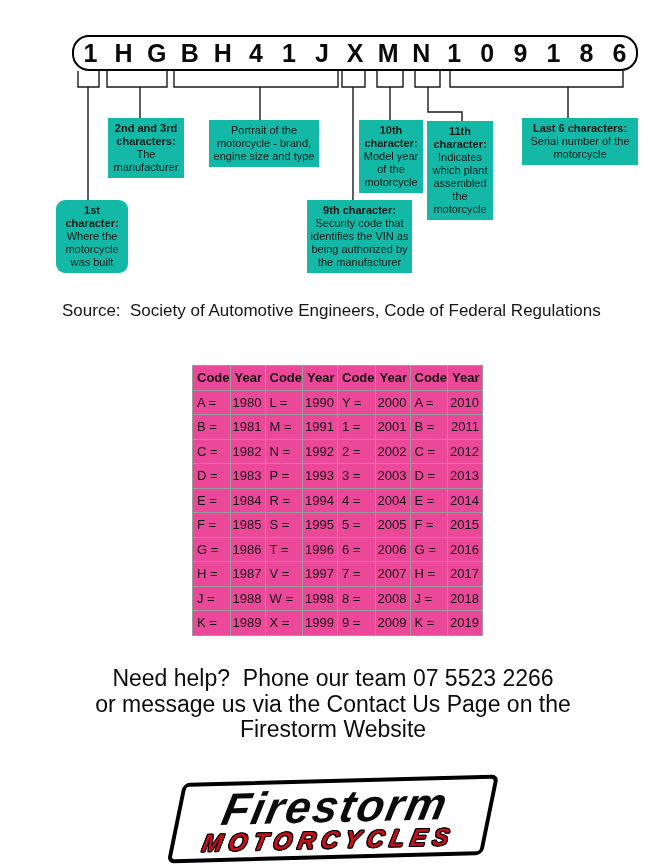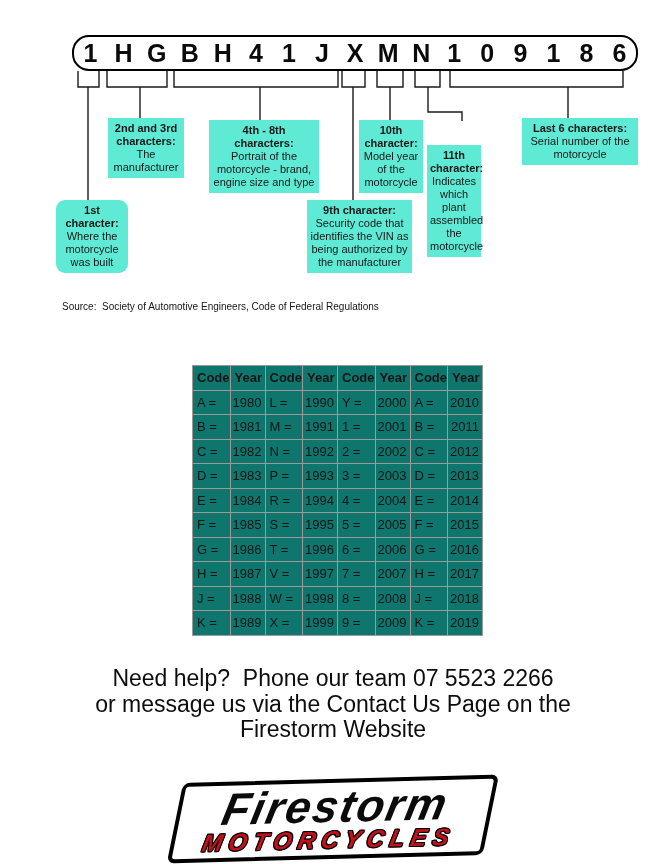--- a/index.html
+++ b/index.html
@@ -9,36 +9,36 @@
   
   .vin-pill{position:absolute;left:72px;top:35px;width:566px;height:36px;
     border:2.5px solid #000;border-radius:17px;background:#fff;
     display:flex;align-items:center;box-sizing:border-box;}
   .vc{flex:1;text-align:center;font-size:25px;font-weight:bold;color:#0a0a0a;}
 
   
   .connectors{position:absolute;left:0;top:0;}
 
   
-  .callout{position:absolute;background:#5eead4;text-align:center;
+  .callout{position:absolute;background:#14b8a6;text-align:center;
     font-size:11px;line-height:13px;padding:4px 3px;box-sizing:border-box;color:#181818;}
   .callout .ch{font-weight:bold;}
   .c1{left:56px;top:200px;width:72px;border-radius:9px;}
   .c2{left:108px;top:118px;width:76px;}
   .c3{left:209px;top:120px;width:110px;}
   .c4{left:307px;top:200px;width:105px;}
   .c5{left:359px;top:120px;width:64px;}
-  .c6{left:427px;top:121px;width:54px;margin-top:24px;}
+  .c6{left:427px;top:121px;width:66px;}
   .c7{left:522px;top:118px;width:116px;}
 
   
-  .source{position:absolute;left:62px;top:301px;font-size:10px;white-space:pre;color:#161616;}
-
-  
-  table.codes{position:absolute;left:192px;top:365px;border-collapse:collapse;background:#0f766e;}
+  .source{position:absolute;left:62px;top:301px;font-size:17px;white-space:pre;color:#161616;}
+
+  
+  table.codes{position:absolute;left:192px;top:365px;border-collapse:collapse;background:#ec4899;}
   table.codes th,table.codes td{border:1px solid #9a9a9a;font-size:13px;height:23.5px;
     padding:0 0 0 4px;width:30px;white-space:nowrap;color:#151515;}
   table.codes th{font-weight:bold;text-align:left;}
   table.codes td.yr{text-align:right;padding:0 3px 0 0;width:31px;}
 
   
   .help{position:absolute;left:0;top:666px;width:666px;text-align:center;
     font-weight:normal;font-size:23px;line-height:25.5px;color:#0d0d0d;}
   .help div{white-space:pre;}
 
@@ -92,21 +92,20 @@
 
   <div class="callout c1">
     <div class="ch">1st character:</div>
     <div class="cb">Where the motorcycle was built</div>
   </div>
   <div class="callout c2">
     <div class="ch">2nd and 3rd characters:</div>
     <div class="cb">The manufacturer</div>
   </div>
   <div class="callout c3">
-    <div class="ch">4th - 8th characters:</div>
     <div class="cb">Portrait of the motorcycle - brand, engine size and type</div>
   </div>
   <div class="callout c4">
     <div class="ch">9th character:</div>
     <div class="cb">Security code that identifies the VIN as being authorized by the manufacturer</div>
   </div>
   <div class="callout c5">
     <div class="ch">10th character:</div>
     <div class="cb">Model year of the motorcycle</div>
   </div>

